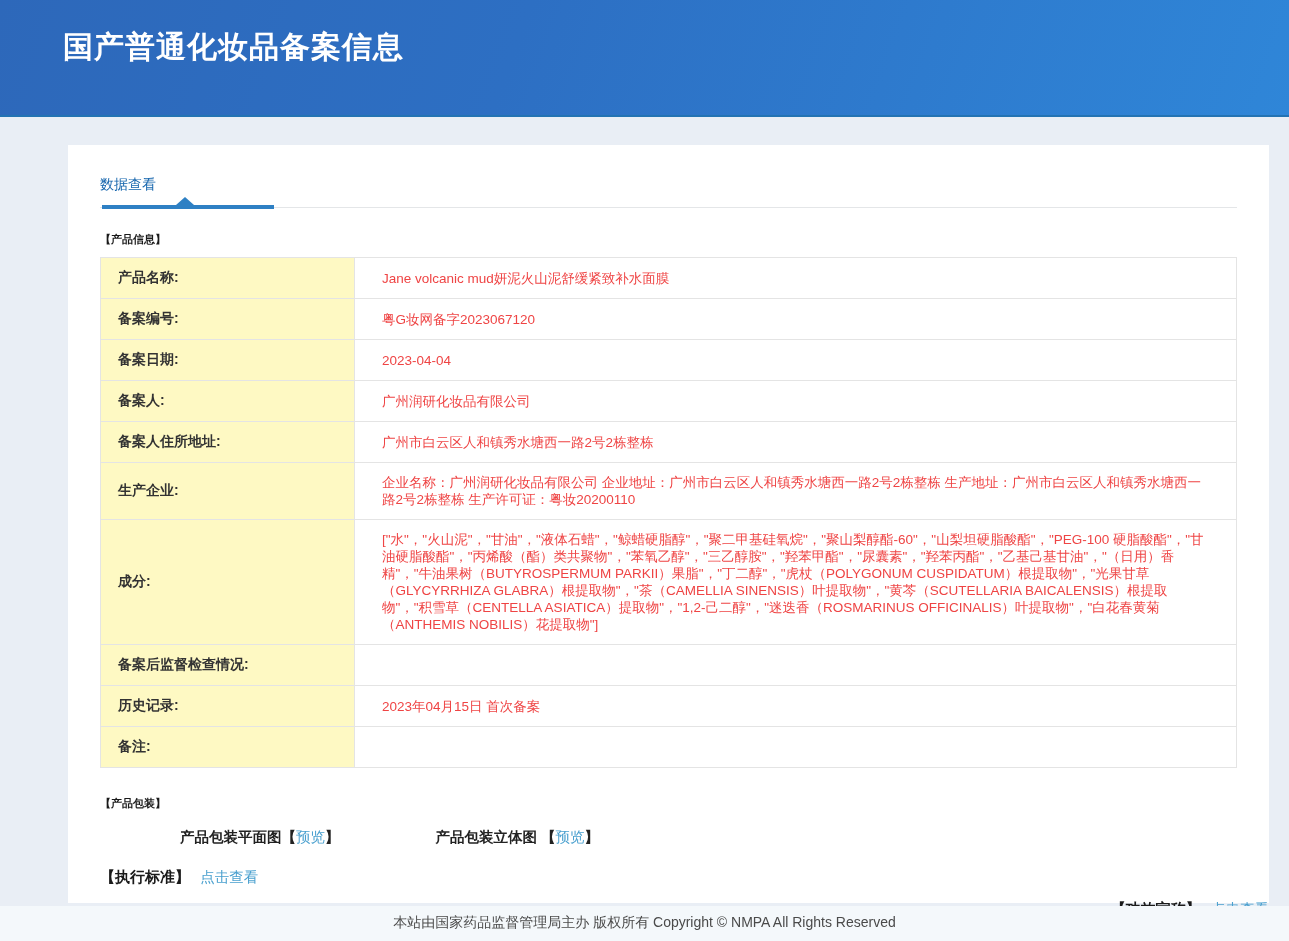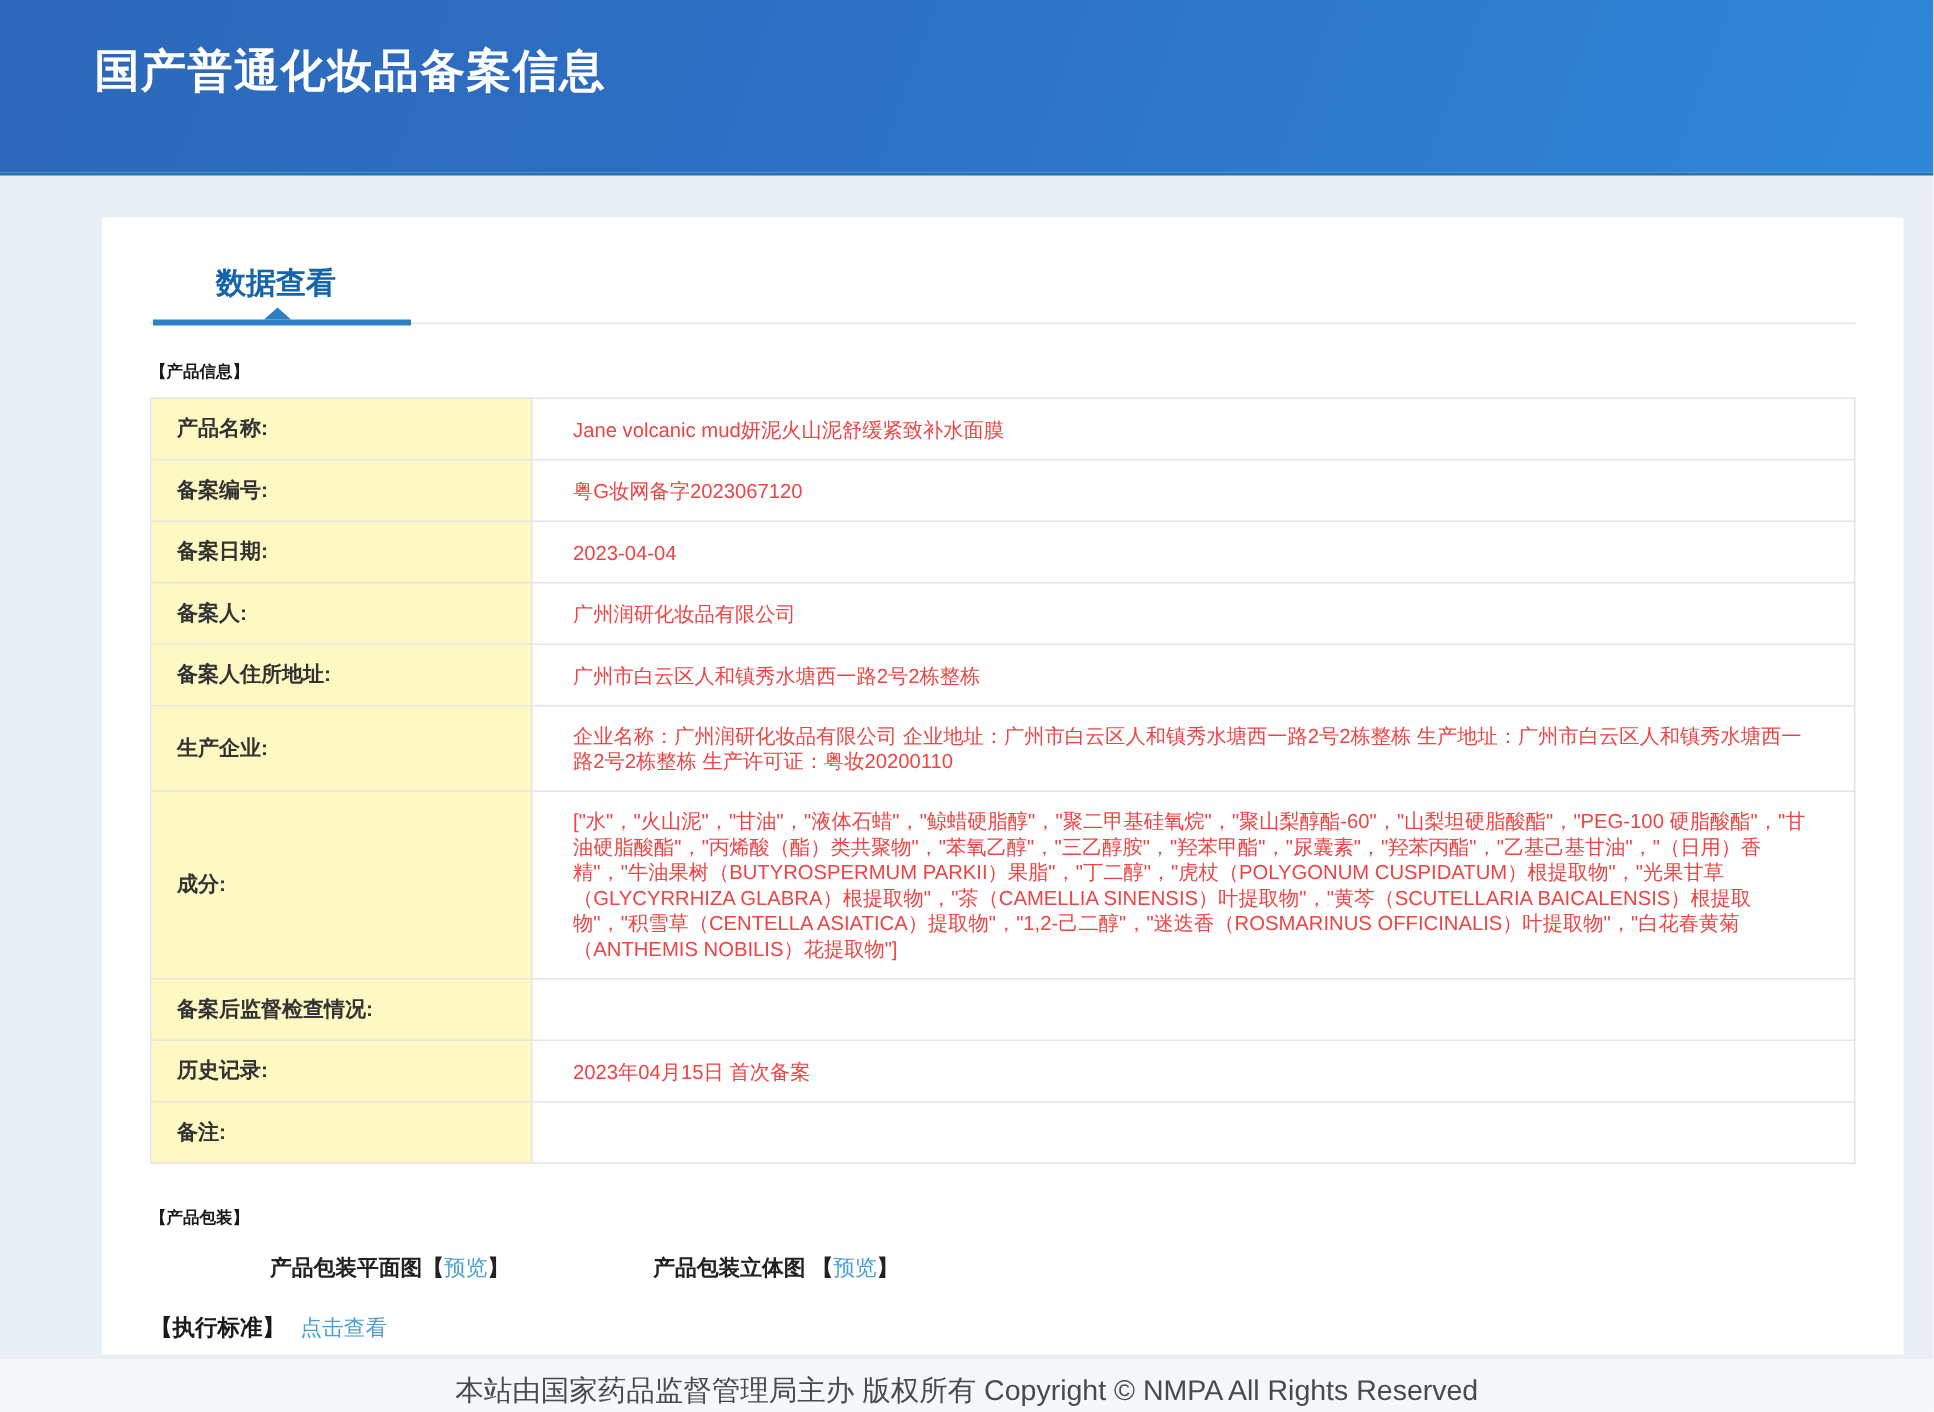--- a/index.html
+++ b/index.html
@@ -35,24 +35,23 @@
   
   .tabs {
     margin: 0 32px;
     width: 1137px;
     padding-top: 30px;
     border-bottom: 1px solid #e4e6e8;
     position: relative;
   }
   .tab {
     display: inline-block;
-    margin-left: 44px;
     padding-bottom: 13px;
-    font-size: 20px;
-    font-weight: bold;
+    font-size: 14px;
+    font-weight: normal;
     color: var(--accent);
     cursor: pointer;
   }
   .tab-bar {
     position: absolute;
     bottom: -2px;
     left: 2px;
     width: 172px;
     height: 4px;
     background: var(--tab_bar);
@@ -120,21 +119,21 @@
   .eff-line { margin-top: 13px; text-align: right; }
   
   .footer {
     position: absolute;
     left: 0;
     top: 906px;
     width: 100%;
     height: 35px;
     background: #f4f8fb;
     text-align: center;
-    font-size: 19px;
+    font-size: 14px;
     color: #4a4a4a;
     padding-top: 8px;
   }
 </style>
 </head>
 <body>
 
 <header class="banner">
   <h1>国产普通化妆品备案信息</h1>
 </header>

